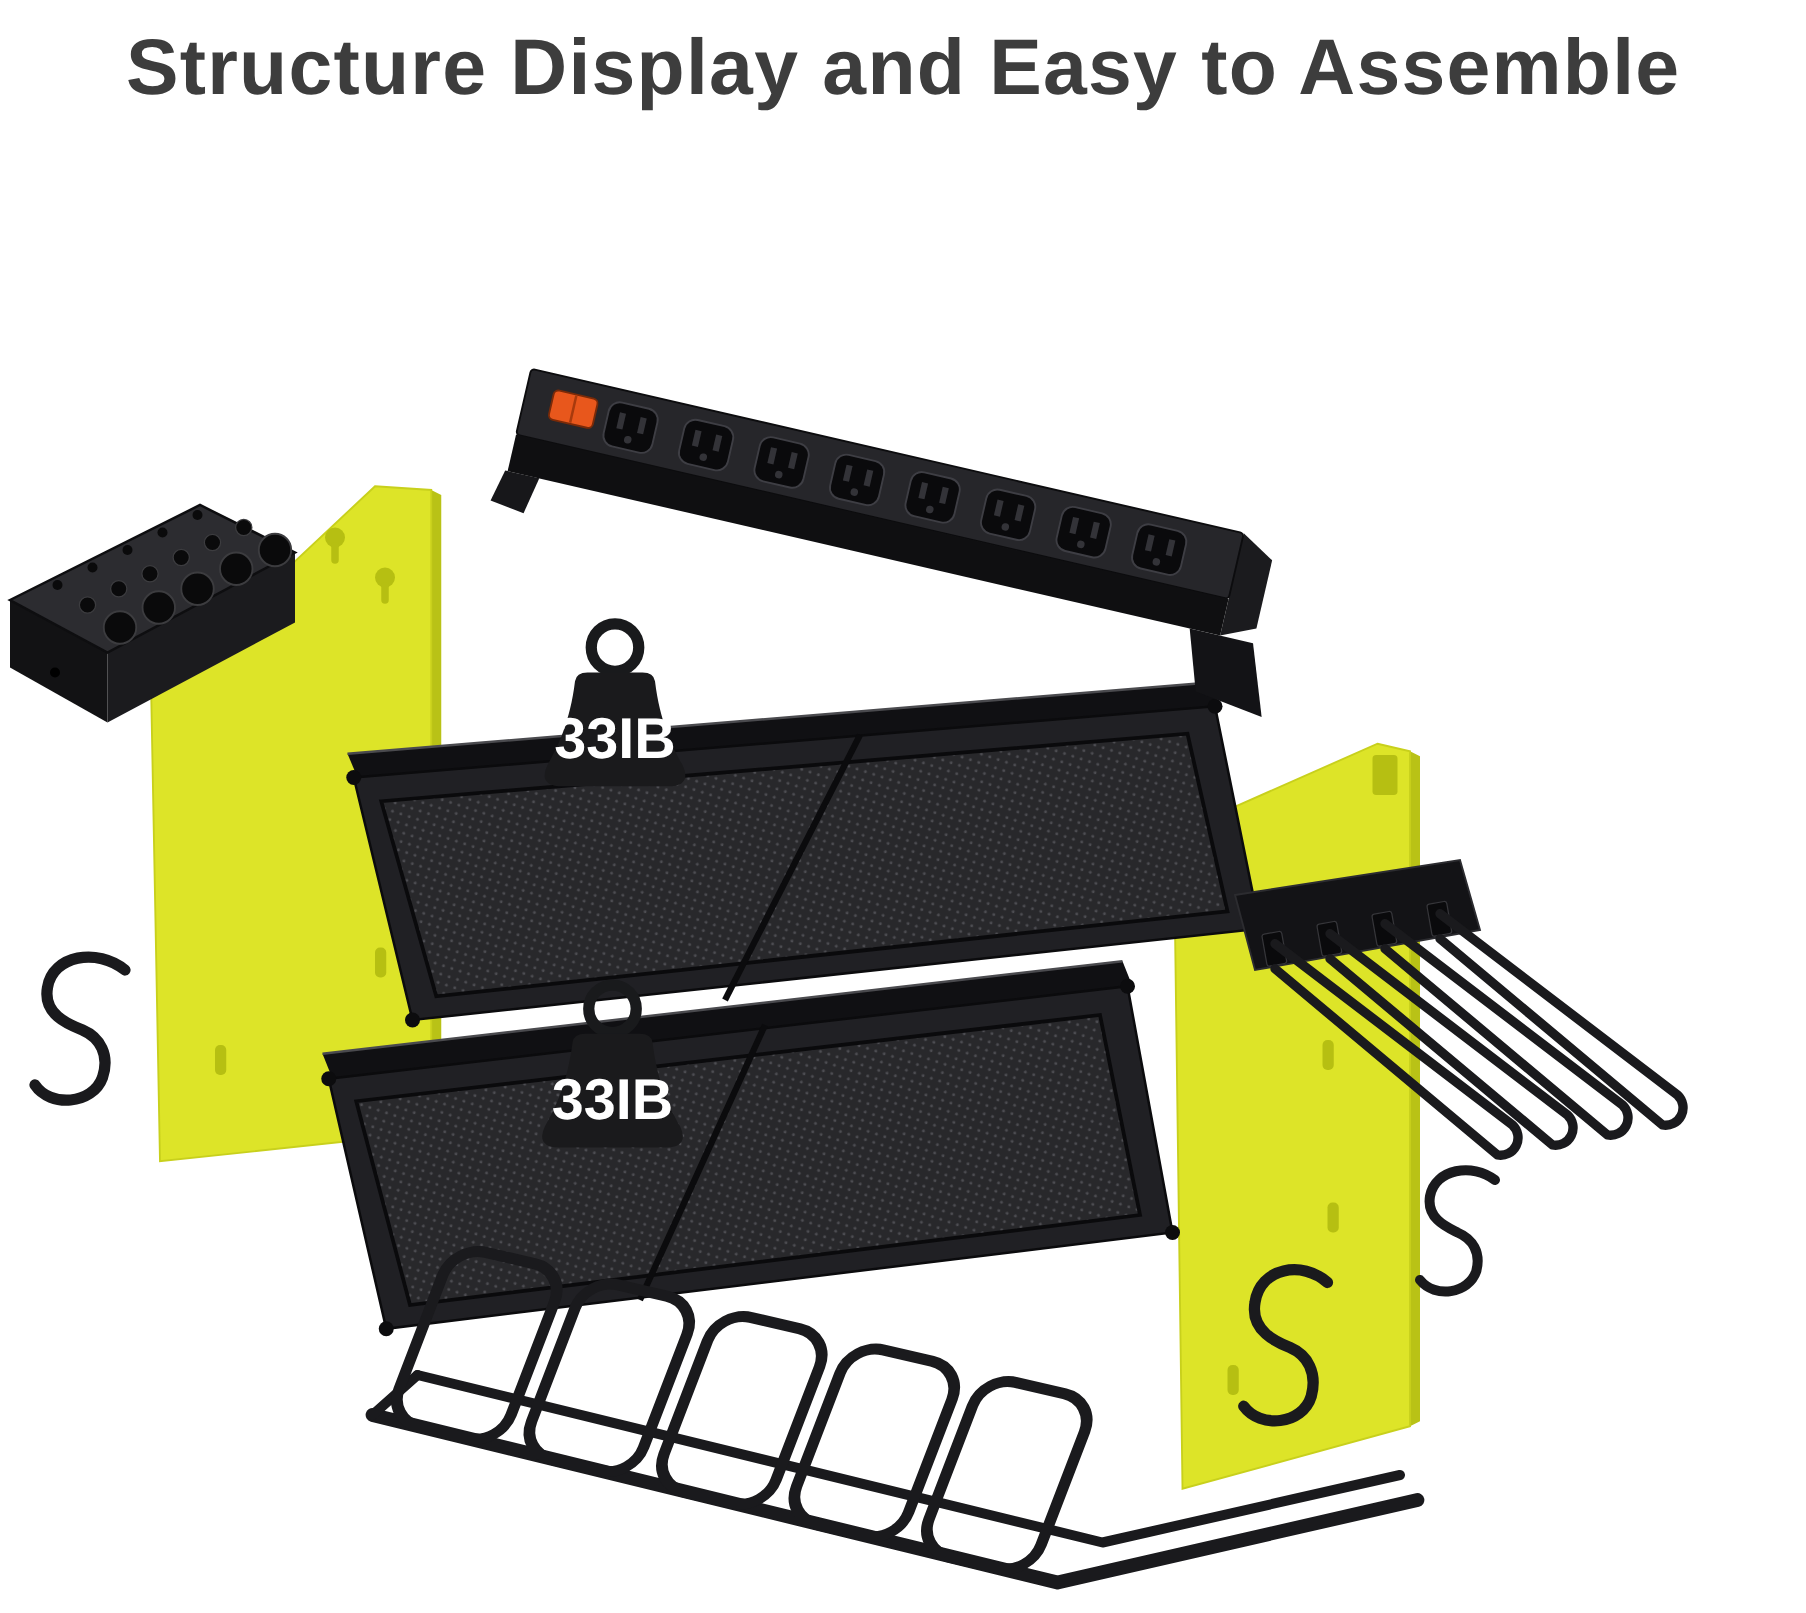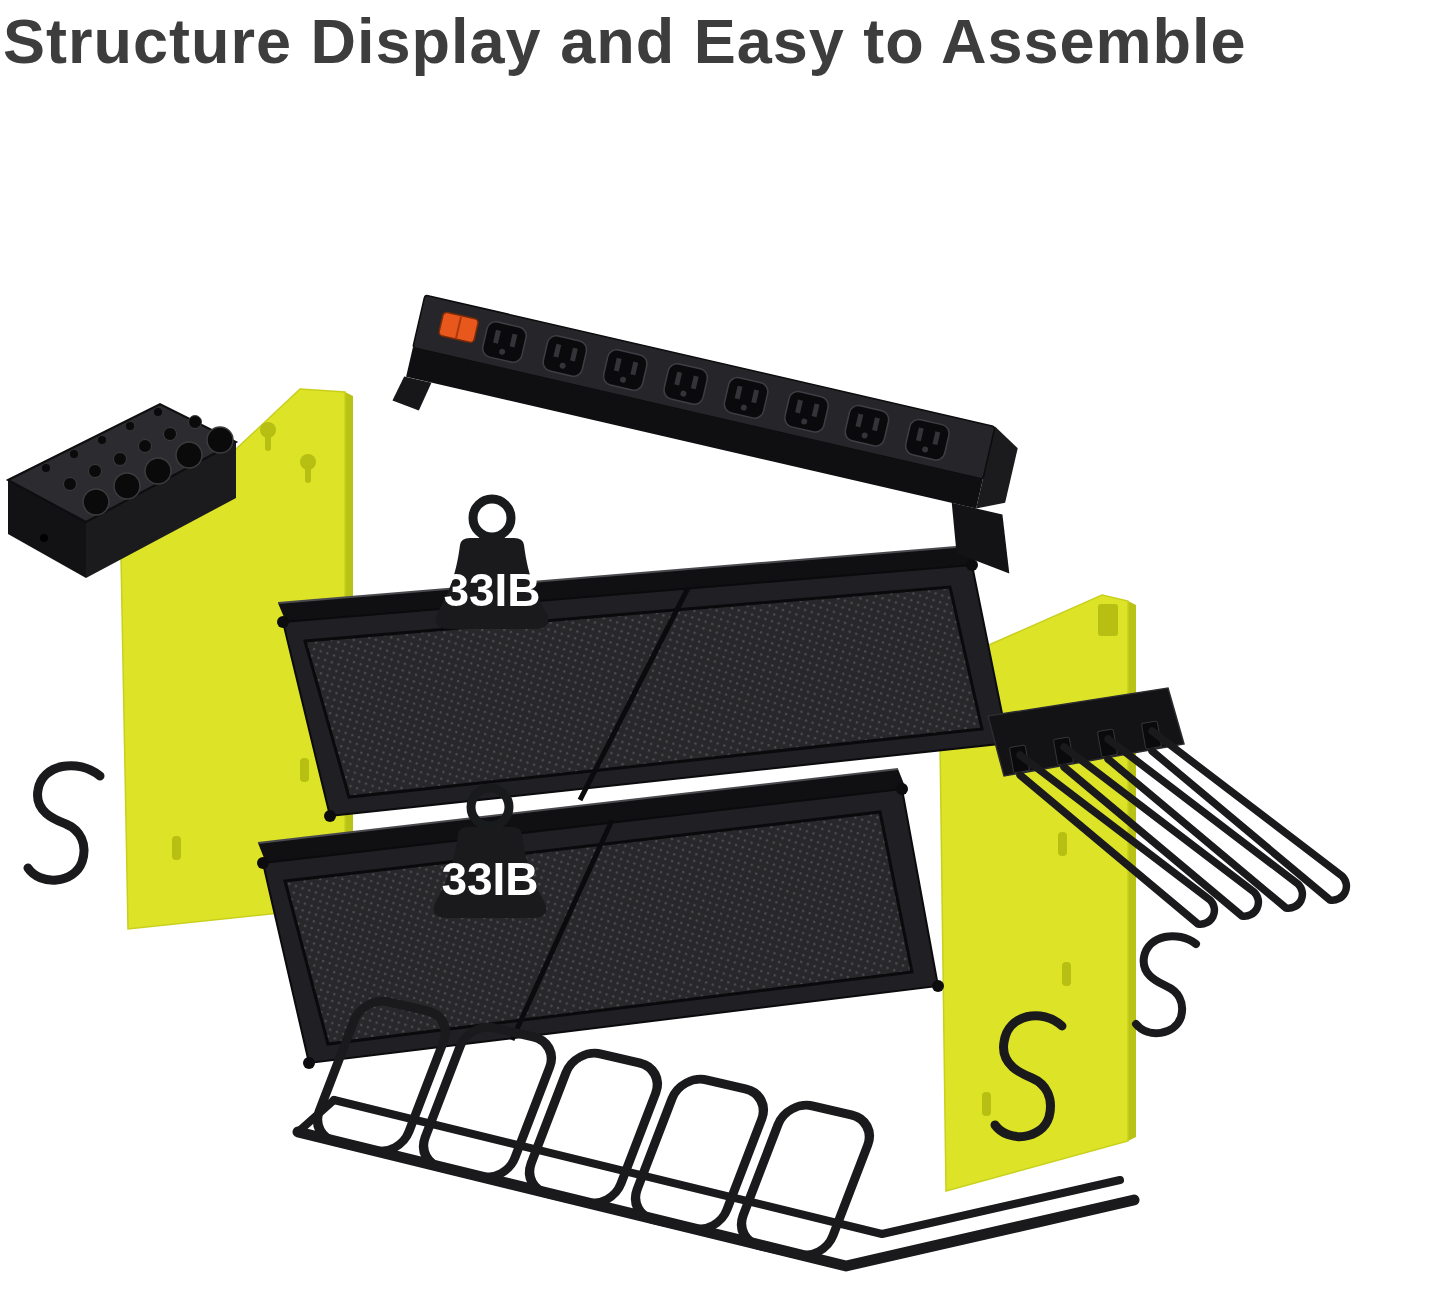--- a/index.html
+++ b/index.html
@@ -1,19 +1,19 @@
 <!DOCTYPE html>
 <html><head>
 <meta charset="utf-8">
 <style>
   html,body{margin:0;padding:0;background:#fff;}
   .canvas{position:relative;width:1445px;height:1290px;background:#fff;overflow:hidden;
           font-family:"Liberation Sans",sans-serif;}
-  .page-title{position:absolute;top:0;left:0;right:0;margin:3px;padding-top:2px;
-              text-align:left;font-size:63px;font-weight:700;color:#3d3d3d;
+  .page-title{position:absolute;top:0;left:0;right:0;margin:16px;padding-top:2px;
+              text-align:center;font-size:63px;font-weight:700;color:#3d3d3d;
               letter-spacing:1px;font-family:"Liberation Sans",sans-serif;}
   svg{position:absolute;top:0;left:0;}
   .badge-text{font-family:"Liberation Sans",sans-serif;font-weight:700;font-size:46px;fill:#ffffff;}
   .wire{fill:none;stroke:#1a1a1d;stroke-linecap:round;stroke-linejoin:round;}
   .rim{fill:#202024;stroke:#0b0b0d;stroke-width:2;}
   .backrail{fill:#101013;}
   .cut{fill:#b6bf12;}
 </style>
 </head>
 <body>

